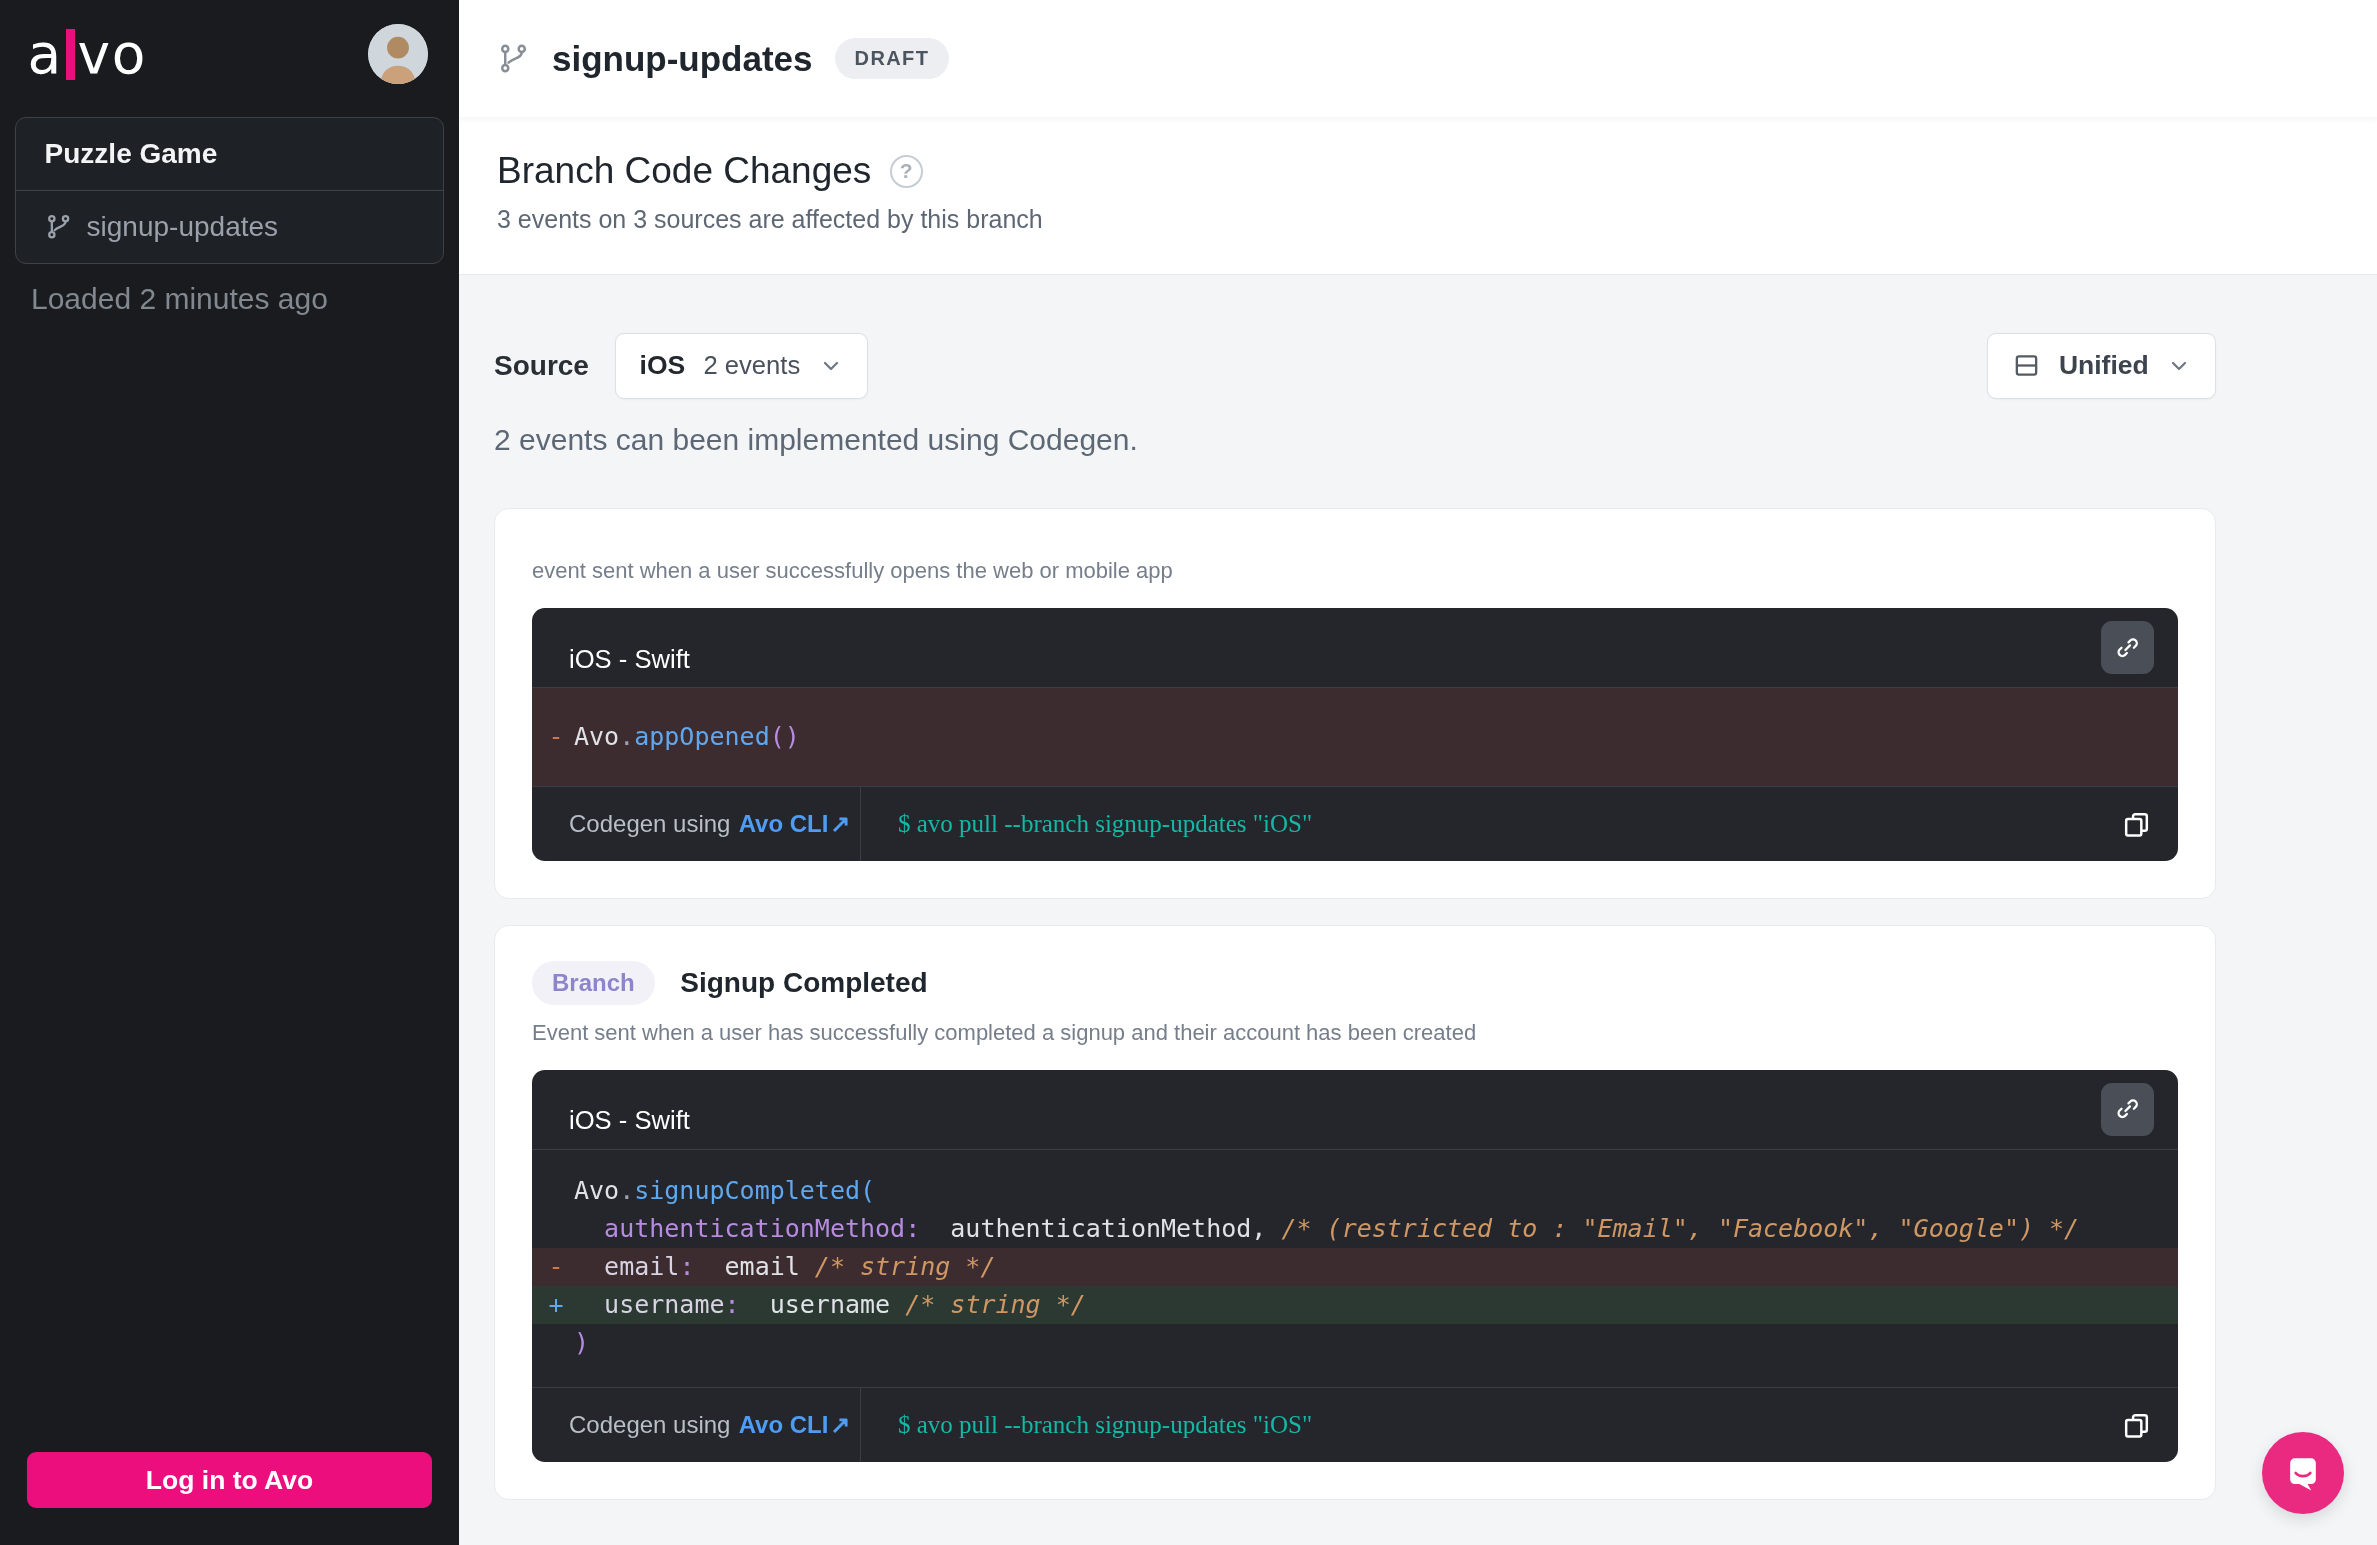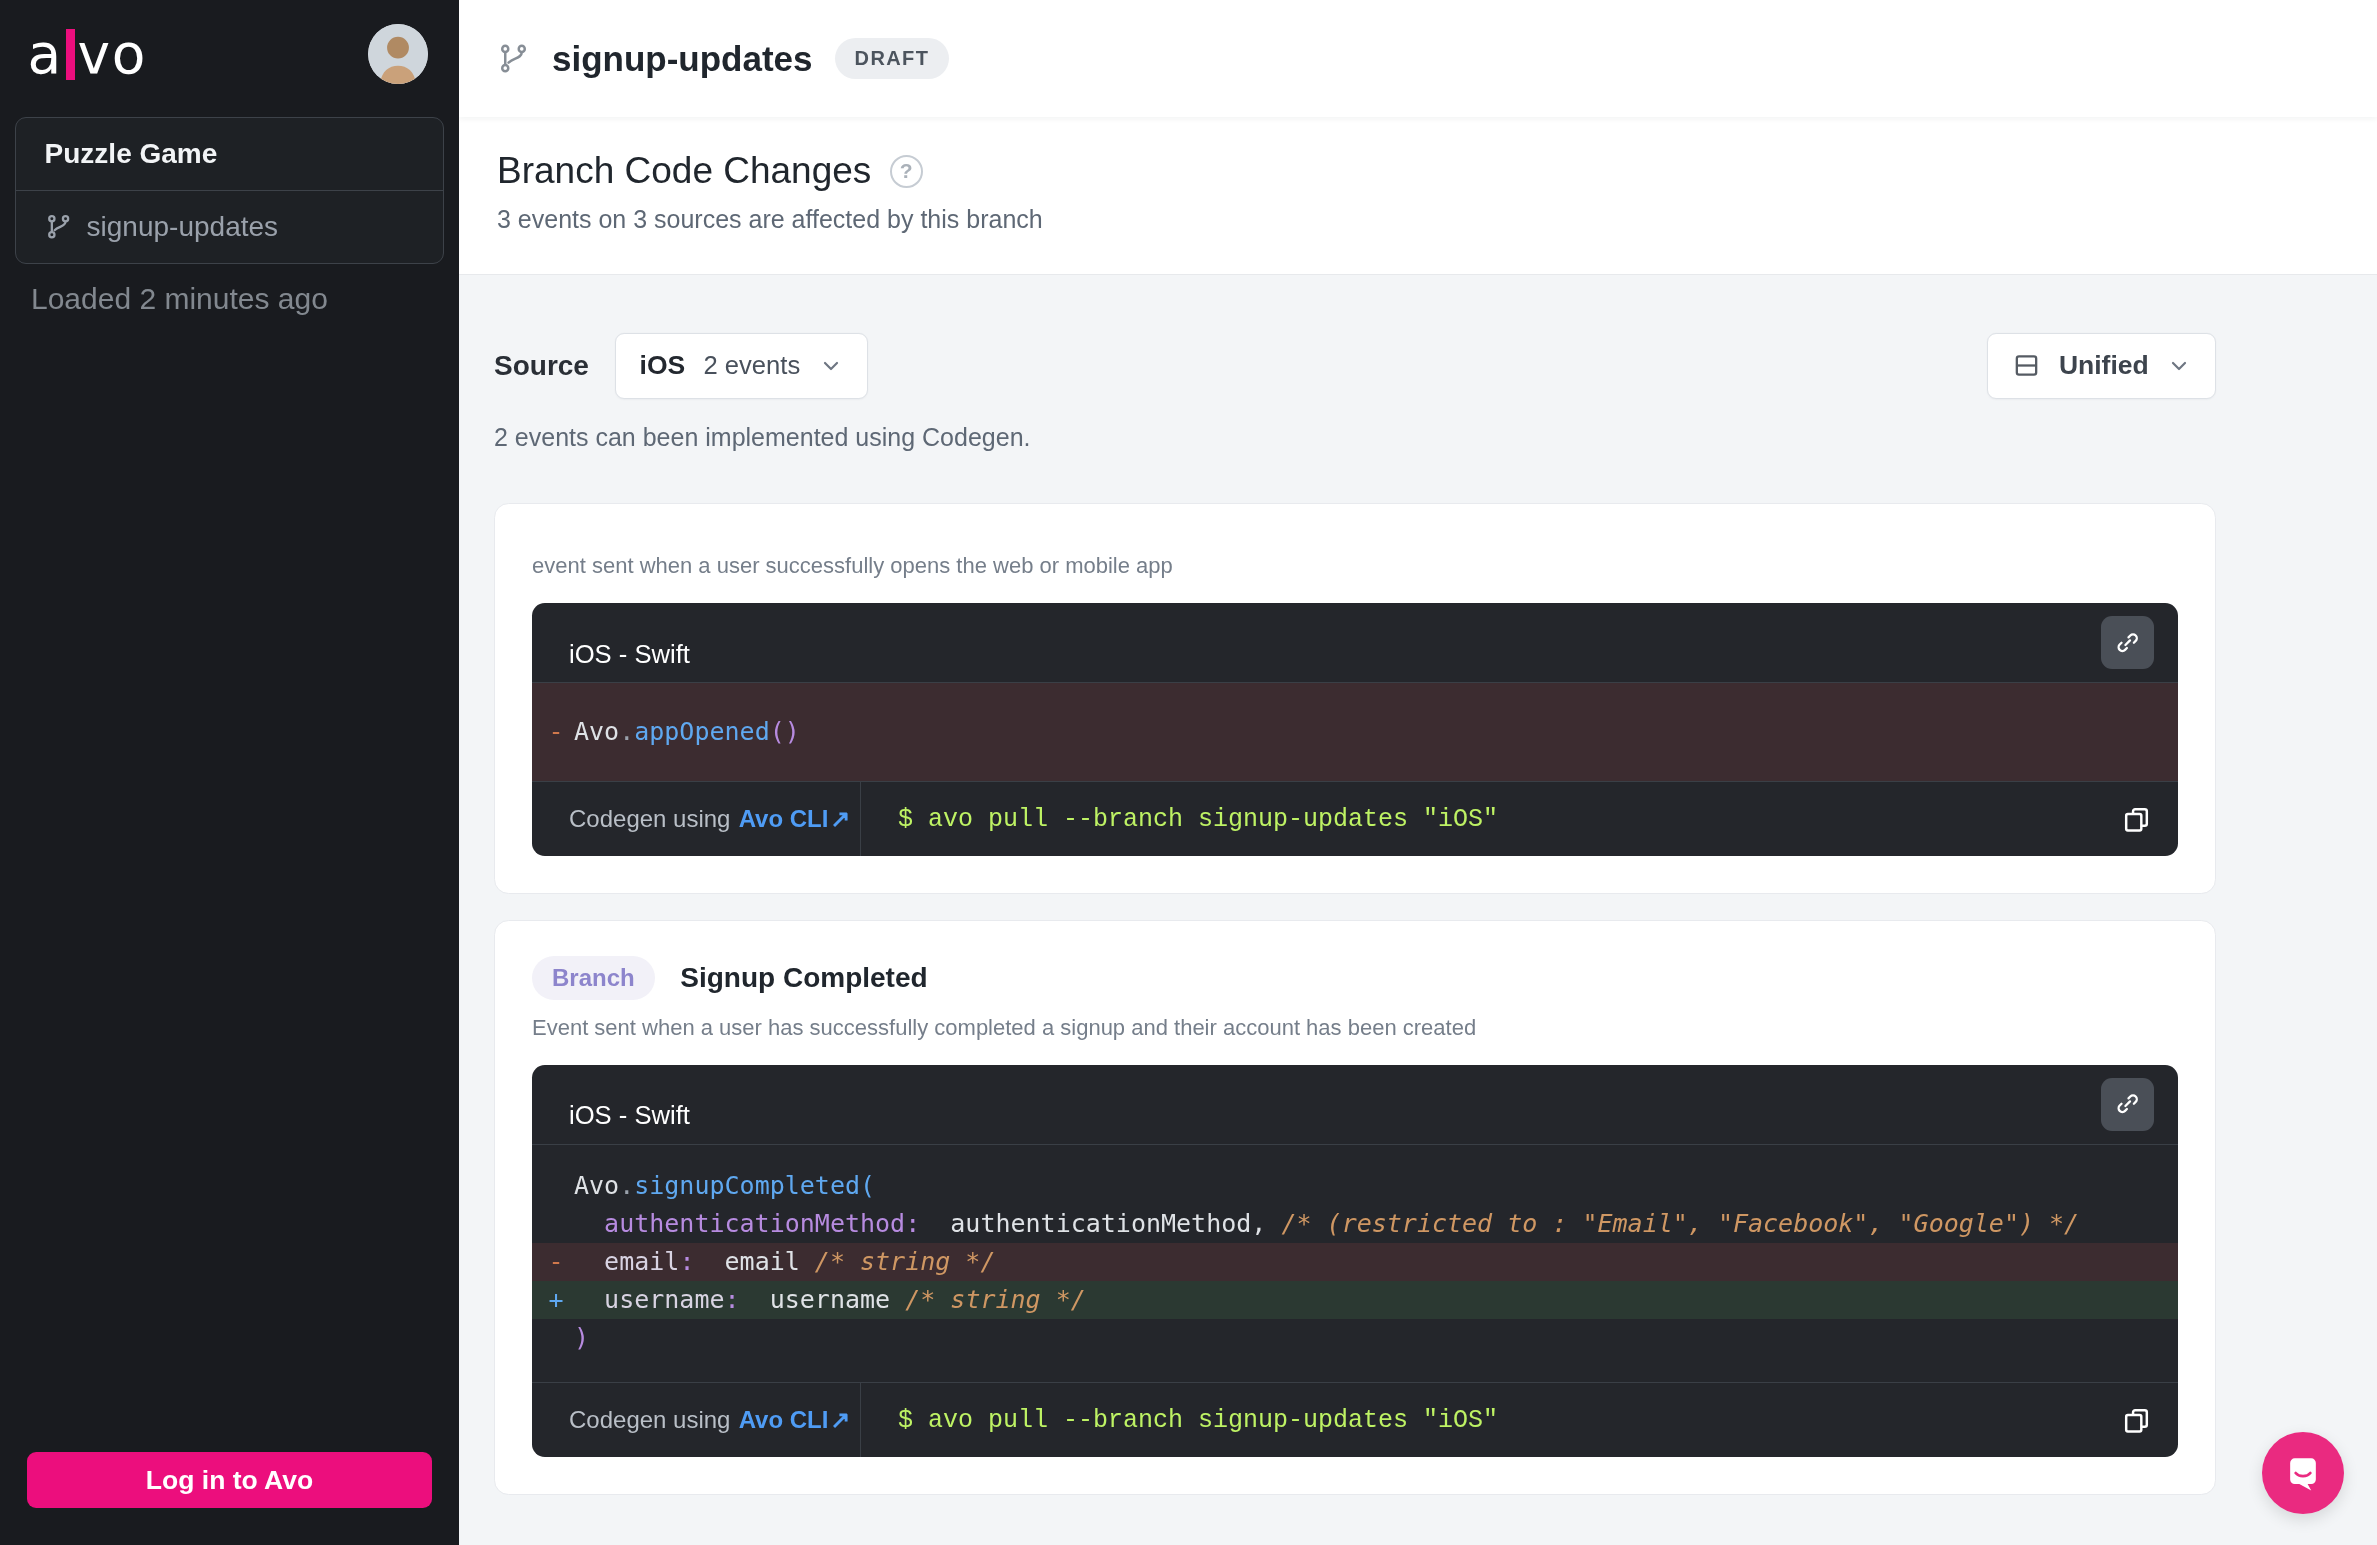--- a/index.html
+++ b/index.html
@@ -32,21 +32,21 @@
 
   .content { flex:1; padding:58px 161px 0 35px; overflow:hidden; }
   .toolbar { display:flex; justify-content:space-between; align-items:center; }
   .toolbar-left { display:flex; align-items:center; gap:25.6px; }
   .source-label { font-size:28px; font-weight:bold; color:#2a2f36; }
   .select { background:#fff; border:1.4px solid #dde1e6; border-radius:9.1px; height:66px; display:flex; align-items:center; gap:18.3px; padding:0 24px; cursor:pointer; box-shadow:0 0.9px 1.8px rgba(25,30,40,.04); }
   .select .val { font-size:26.5px; font-weight:bold; color:#23282f; }
   .select .count { font-size:25.6px; color:#49515c; }
   .select .label { font-size:26.5px; font-weight:bold; color:#3d444d; }
   .chev { color:#6e7682; }
-  .note { margin-top:24px; font-size:25px; color:#5e6875; }
+  .note { margin-top:24px; font-size:30px; color:#5e6875; }
 
   
   .card { background:#fff; border:0.9px solid #e8eaee; border-radius:14.6px; padding:35px 37px 37px; }
   .card-1 { margin-top:51px; }
   .card-2 { margin-top:25.6px; }
   .card-head { display:flex; align-items:center; gap:25.6px; }
   .badge { height:44px; padding:0 20px; border-radius:913px; font-size:24px; font-weight:600; display:flex; align-items:center; }
   .badge.deleted { background:#f6f4f4; color:#dd2c35; }
   .badge.updated { background:#f2f1f8; color:#8d85cc; }
   .card-title { font-size:28px; font-weight:bold; color:#20262d; }
@@ -70,21 +70,21 @@
   .tk-punct { color:#9aa2ac; }
   .tk-method { color:#5fa8f0; }
   .tk-paren { color:#b78be0; }
   .tk-prop { color:#b78be0; }
   .tk-propname { color:#d8d3e2; }
   .tk-comment { color:#cf9763; font-style:italic; }
 
   .code-foot { border-top:1.8px solid #3a3f46; display:flex; align-items:stretch; height:75px; }
   .foot-left { width:329px; flex:none; display:flex; align-items:center; padding-left:37px; border-right:1.8px solid #3a3f46; color:#b9bfc7; font-size:24px; gap:8.2px; white-space:nowrap; }
   .cli-link { color:#4f9cf5; font-weight:bold; cursor:pointer; display:flex; align-items:center; gap:1.8px; }
-  .foot-cmd { flex:1; display:flex; align-items:center; padding-left:37px; font-family:Liberation Mono, monospace; font-size:25px; color:#bef264; white-space:pre; }
+  .foot-cmd { flex:1; display:flex; align-items:center; padding-left:37px; font-family:Liberation Serif, serif; font-size:25px; color:#14b8a6; white-space:pre; }
   .copy-btn { width:84px; flex:none; display:flex; align-items:center; justify-content:center; color:#fff; background:none; border:none; cursor:pointer; }
 
   
   .chat-fab { position:absolute; right:33px; bottom:31px; width:82px; height:82px; border-radius:50%; background:#ea2a80; display:flex; align-items:center; justify-content:center; border:none; cursor:pointer; box-shadow:0 5.5px 16.4px rgba(0,0,0,.12); }
 </style>
 </head>
 <body>
 
 <aside class="sidebar">
   <div class="side-top">

